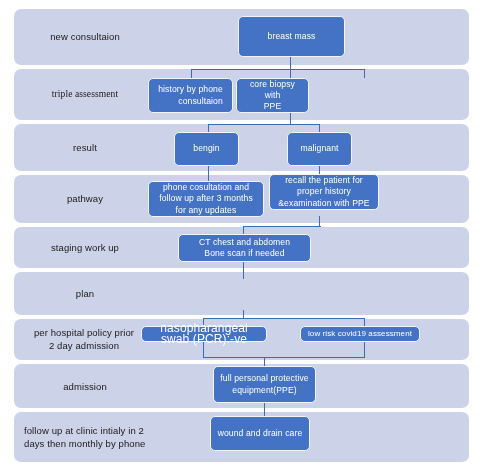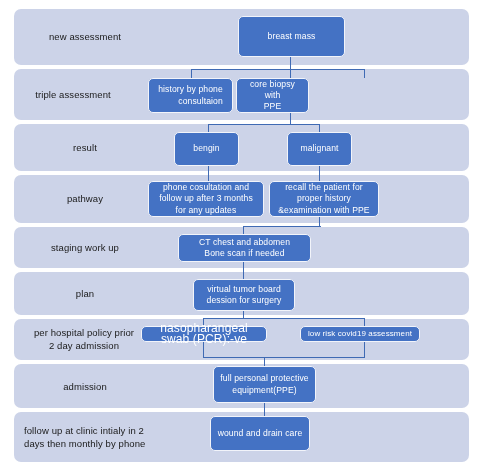--- a/index.html
+++ b/index.html
@@ -68,22 +68,22 @@
   <div class="band" style="left:14px; top:9px; width:455px; height:56px;"></div>
   <div class="band" style="left:14px; top:69px; width:455px; height:51px;"></div>
   <div class="band" style="left:14px; top:124px; width:455px; height:47px;"></div>
   <div class="band" style="left:14px; top:175px; width:455px; height:48px;"></div>
   <div class="band" style="left:14px; top:227px; width:455px; height:41px;"></div>
   <div class="band" style="left:14px; top:272px; width:455px; height:43px;"></div>
   <div class="band" style="left:14px; top:319px; width:455px; height:41px;"></div>
   <div class="band" style="left:14px; top:364px; width:455px; height:44px;"></div>
   <div class="band" style="left:14px; top:412px; width:455px; height:50px;"></div>
 
-  <div class="band-label" style="left:20px; top:30px; width:130px;">new assessment</div>
-  <div class="band-label" style="left:8px; top:88px; width:130px;">triple assessment</div>
+  <div class="band-label" style="left:20px; top:30px; width:130px;">new consultaion</div>
+  <div class="band-label" style="left:20px; top:88px; width:130px;font-family:Liberation Serif, serif;">triple assessment</div>
   <div class="band-label" style="left:20px; top:141px; width:130px;">result</div>
   <div class="band-label" style="left:20px; top:192px; width:130px;">pathway</div>
   <div class="band-label" style="left:20px; top:241px; width:130px;">staging work up</div>
   <div class="band-label" style="left:20px; top:287px; width:130px;">plan</div>
   <div class="band-label" style="left:14px; top:326px; width:140px;">per hospital policy prior
 2 day admission</div>
   <div class="band-label" style="left:20px; top:380px; width:130px;">admission</div>
   <div class="band-label" style="left:14px; top:424px; width:142px; text-align:left; padding-left:10px; box-sizing:border-box;">follow up at clinic intialy in 2
 days then monthly by phone</div>
 
@@ -126,29 +126,27 @@
 consultaion</div>
   <div class="node" style="left:236px; top:78px; width:73px; height:35px;">core biopsy with
 PPE</div>
 
   <div class="node" style="left:174px; top:132px; width:65px; height:34px;">bengin</div>
   <div class="node" style="left:287px; top:132px; width:65px; height:34px;">malignant</div>
 
   <div class="node" style="left:148px; top:181px; width:116px; height:36px;">phone cosultation and
 follow up after 3 months
 for any updates</div>
-  <div class="node" style="left:269px; top:181px; width:110px; height:36px;">recall the patient for
+  <div class="node" style="left:269px; top:174px; width:110px; height:36px;">recall the patient for
 proper history
 &amp;examination with PPE</div>
 
   <div class="node" style="left:178px; top:234px; width:133px; height:28px;">CT chest and abdomen
 Bone scan if needed</div>
 
-  <div class="node" style="left:193px; top:279px; width:102px; height:32px;">virtual tumor board
-dession for surgery</div>
 
   <div class="node" style="left:141px; top:326px; width:126px; height:16px; font-size:12px;">nasopharangeal swab (PCR):-ve</div>
   <div class="node" style="left:300px; top:326px; width:120px; height:16px; font-size:8px;">low risk covid19 assessment</div>
 
   <div class="node" style="left:213px; top:366px; width:103px; height:37px;">full personal protective
 equipment(PPE)</div>
 
   <div class="node" style="left:210px; top:416px; width:100px; height:35px;">wound and drain care</div>
 
 </div>

